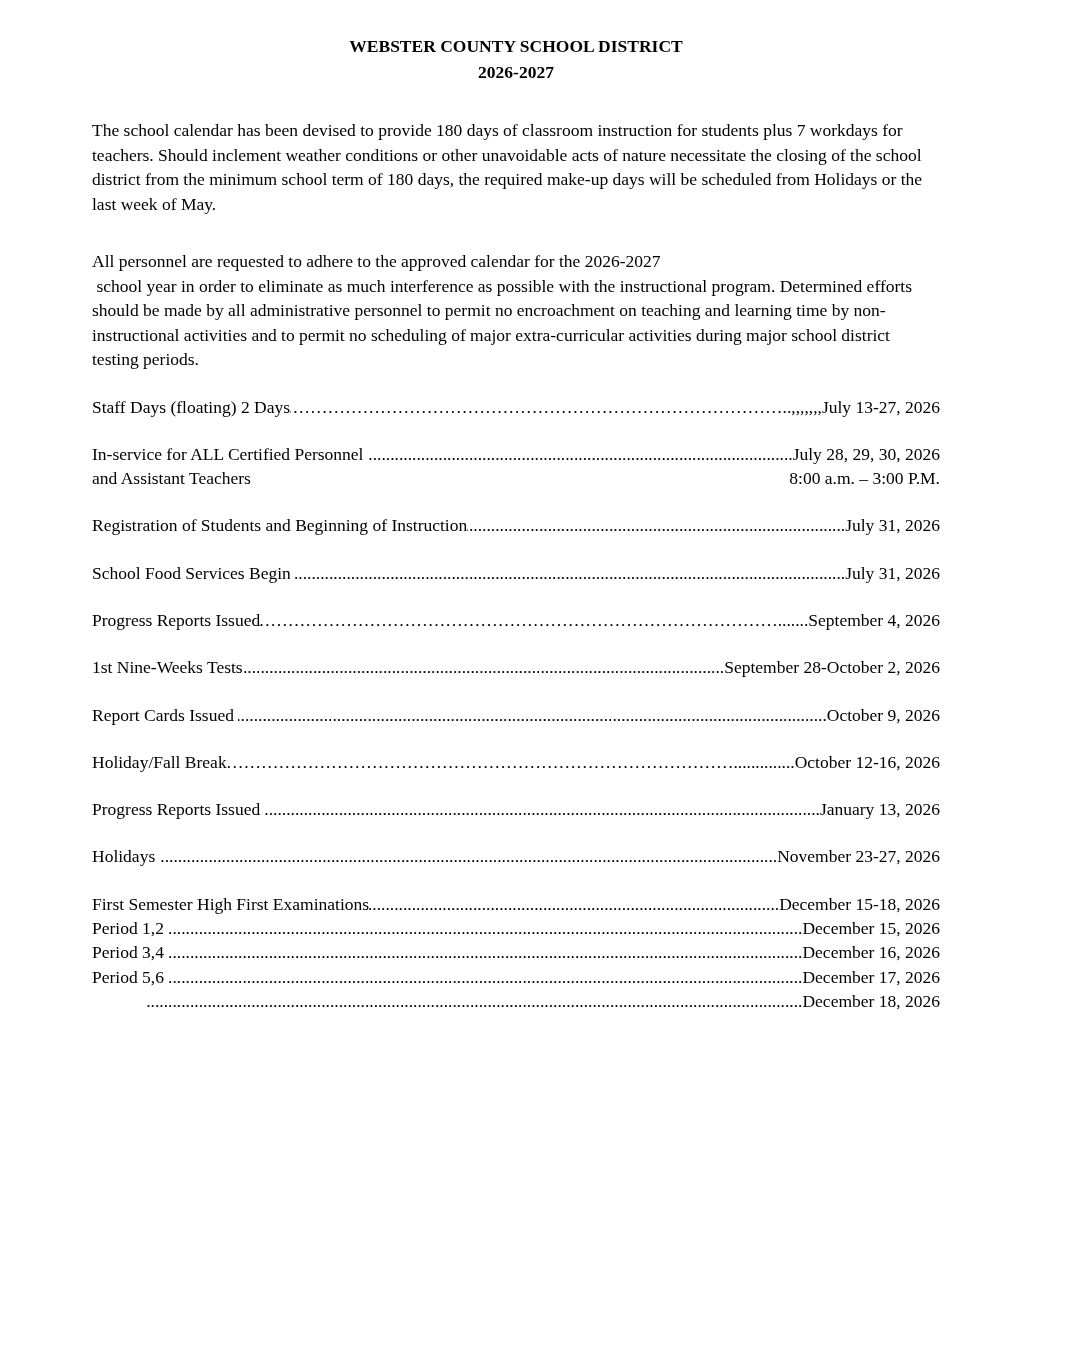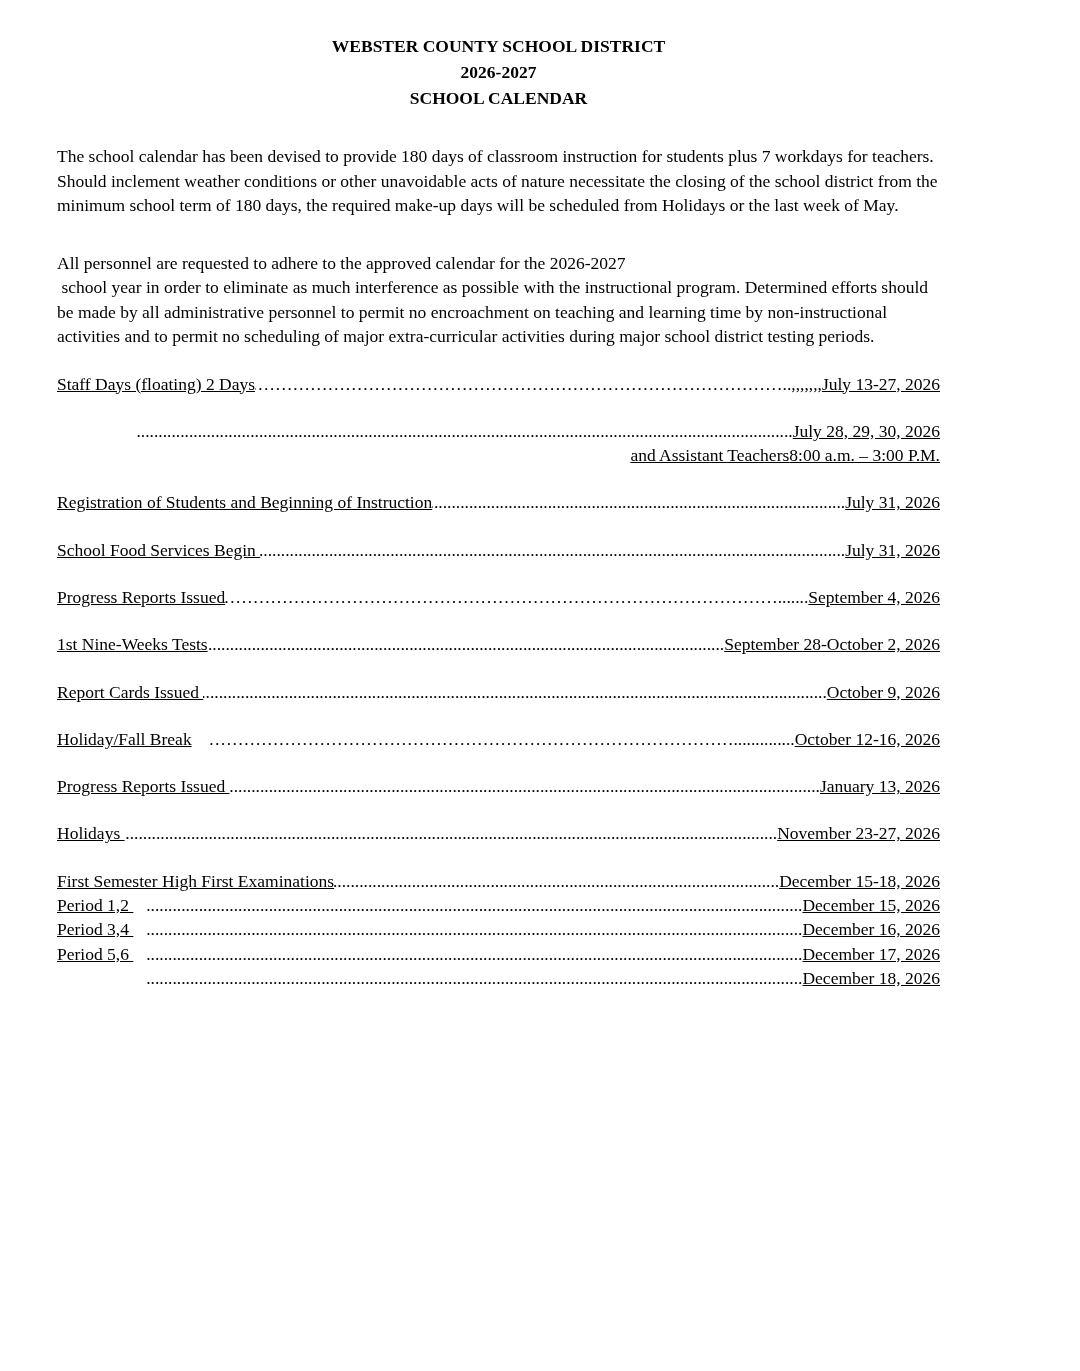--- a/index.html
+++ b/index.html
@@ -12,38 +12,37 @@
     width: 1080px;
     height: 1371px;
     font-family: "Liberation Serif", serif;
     font-size: 17.5px;
     overflow: hidden;
   }
   .page {
     box-sizing: border-box;
     width: 1080px;
     height: 1371px;
-    padding: 33px 140px 0 57px;
+    padding: 33px 140px 0 92px;
     background: #ffffff;
   }
   .title-block {
     text-align: center;
     font-weight: bold;
     font-size: 17.5px;
     line-height: 26px;
   }
   .para {
     margin: 33px 0 0 0;
     line-height: 24.5px;
     white-space: pre-wrap;
     text-align: left;
   }
   .entries {
     margin-top: 8px;
-    text-decoration: underline;
   }
   .entry {
     margin-top: 23px;
   }
   .row {
     display: flex;
     align-items: baseline;
     line-height: 24.3px;
   }
   .row .label {
@@ -62,56 +61,56 @@
     position: absolute;
     right: 0;
     bottom: 0;
     white-space: pre;
   }
   .row .date {
     white-space: pre;
     flex: 0 0 auto;
   }
   .row.spread {
-    justify-content: flex-end;
+    justify-content: space-between;
   }
   .row.cont {
     justify-content: flex-end;
     padding-right: 21px;
   }
 </style>
 </head>
 <body>
 
 <div class="page">
 
   <div class="title-block">
     <div>WEBSTER COUNTY SCHOOL DISTRICT</div>
     <div>2026-2027</div>
-    <div>SCHOOL CALENDAR</div>
   </div>
 
   <p class="para">The school calendar has been devised to provide 180 days of classroom instruction for students plus 7 workdays for teachers. Should inclement weather conditions or other unavoidable acts of nature necessitate the closing of the school district from the minimum school term of 180 days, the required make-up days will be scheduled from Holidays or the last week of May.</p>
 
   <p class="para"><span>All personnel are requested to adhere to the approved calendar for the 2026-2027</span><br><span> school year in order to eliminate as much interference as possible with the instructional program. Determined efforts should be made by all administrative personnel to permit no encroachment on teaching and learning time by non-instructional activities and to permit no scheduling of major extra-curricular activities during major school district testing periods.</span></p>
 
   <div class="entries">
 
     <div class="entry">
       <div class="row">
         <span class="label">Staff Days (floating) 2 Days</span>
         <span class="leader">
             <span class="leadin">……………………………………………………………………………………………..,,,,,,,</span>
           </span>
         <span class="date">July 13-27, 2026</span>
       </div>
     </div>
 
     <div class="entry">
       <div class="row">
+        <span class="label">In-service for ALL Certified Personnel </span>
         <span class="leader">
             <span class="leadin">......................................................................................................................................................</span>
           </span>
         <span class="date">July 28, 29, 30, 2026</span>
       </div>
       <div class="row spread">
         <span class="label">and Assistant Teachers</span>
         <span class="date">8:00 a.m. – 3:00 P.M.</span>
       </div>
     </div>

